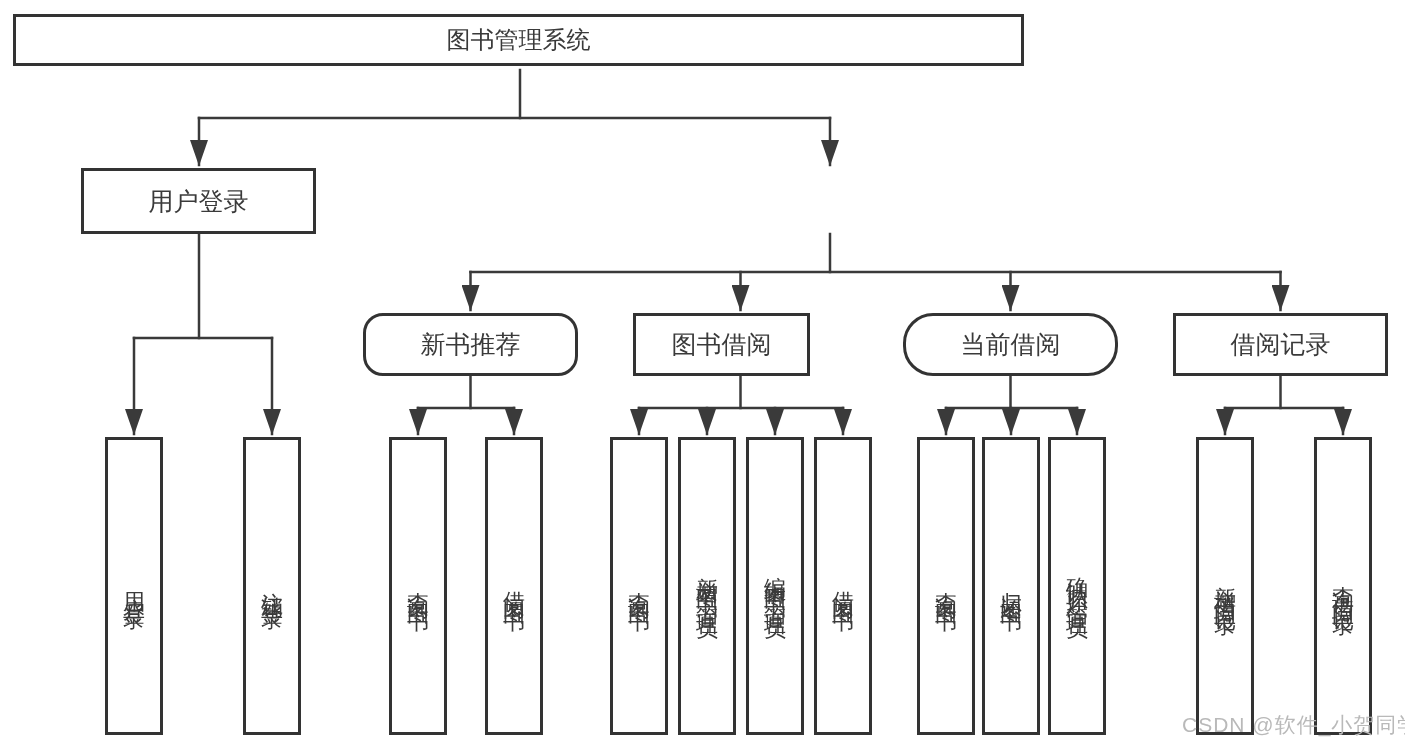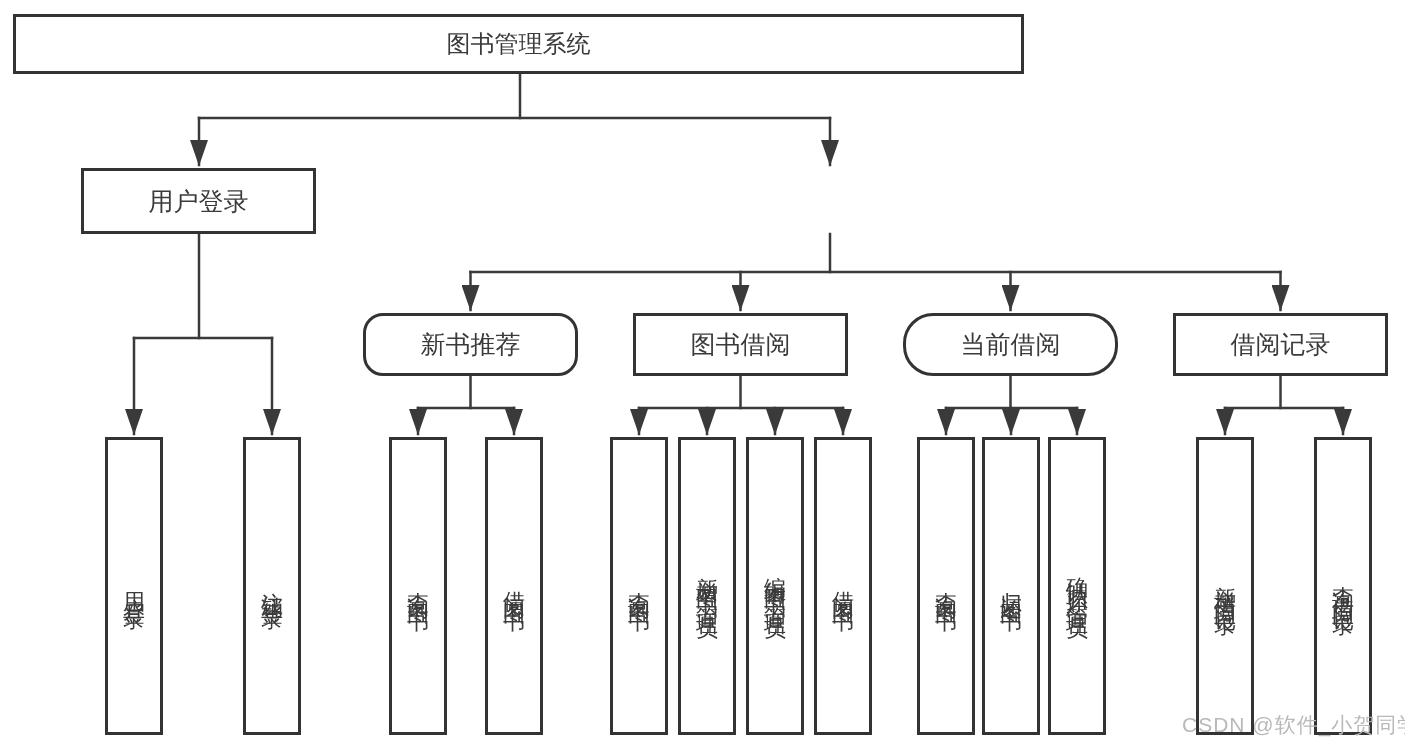--- a/index.html
+++ b/index.html
@@ -90,32 +90,32 @@
       <line x1="1011" y1="408" x2="1011" y2="434" marker-end="url(#arrow)"></line>
       <line x1="1077" y1="408" x2="1077" y2="434" marker-end="url(#arrow)"></line>
 
       <line x1="1280.5" y1="376" x2="1280.5" y2="408"></line>
       <line x1="1225" y1="408" x2="1343" y2="408"></line>
       <line x1="1225" y1="408" x2="1225" y2="434" marker-end="url(#arrow)"></line>
       <line x1="1343" y1="408" x2="1343" y2="434" marker-end="url(#arrow)"></line>
     </g>
   </svg>
 
-  <div class="box hbox root" style="left:13px; top:14px; width:1011px; height:60px;">
+  <div class="box hbox root" style="left:13px; top:14px; width:1011px; height:52px;">
     <span>图书管理系统</span>
   </div>
 
   <div class="box hbox" style="left:81px; top:168px; width:235px; height:66px;">
     <span>用户登录</span>
   </div>
 
   <div class="box hbox" style="left:363px; top:313px; width:215px; height:63px;border-radius:20px;">
     <span>新书推荐</span>
   </div>
-  <div class="box hbox" style="left:633px; top:313px; width:215px; height:63px;">
+  <div class="box hbox" style="left:633px; top:313px; width:177px; height:63px;">
     <span>图书借阅</span>
   </div>
   <div class="box hbox" style="left:903px; top:313px; width:215px; height:63px;border-radius:30px;">
     <span>当前借阅</span>
   </div>
   <div class="box hbox" style="left:1173px; top:313px; width:215px; height:63px;">
     <span>借阅记录</span>
   </div>
 
   <div class="box vbox" style="left:105px; top:437px; width:58px; height:298px;">

